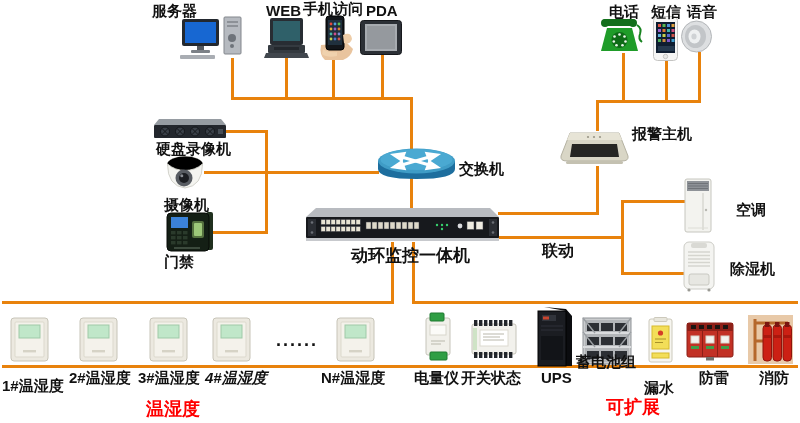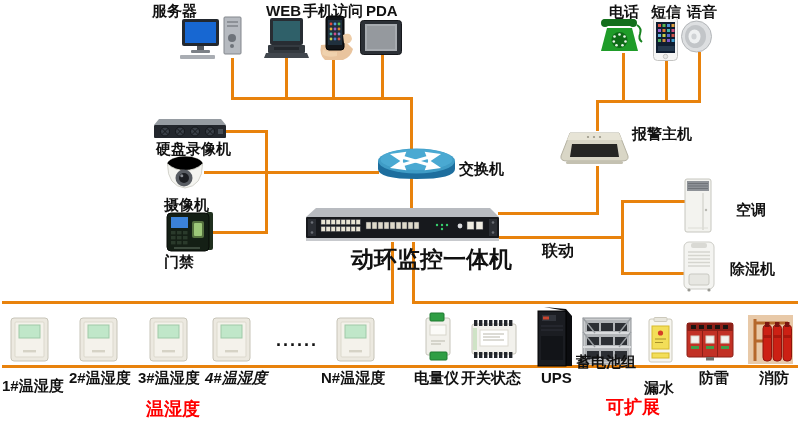--- a/index.html
+++ b/index.html
@@ -1,20 +1,20 @@
 <!DOCTYPE html>
 <html style="--line: #E8820C; --red: #FF0000;"><head>
 <meta charset="utf-8">
 <style>
   html,body{margin:0;padding:0;background:#fff;}
   .stage{position:relative;width:800px;height:423px;background:#ffffff;overflow:hidden;
          font-family:"Liberation Sans","DejaVu Sans",sans-serif;}
   .line{position:absolute;background:var(--line,#E8820C);}
   .lbl{position:absolute;font-weight:bold;font-size:15px;color:#111;white-space:nowrap;line-height:1.1;}
-  .lbl.big{font-size:23px;}
+  .lbl.big{font-size:17px;}
   .lbl.red{color:var(--red,#FF0000);font-size:18px;}
   .lbl.dots{font-size:18px;letter-spacing:2px;}
   .icon{position:absolute;}
   .icon svg{display:block;width:100%;height:100%;}
 </style>
 </head>
 <body>
 
 <div class="stage">
 
@@ -466,21 +466,21 @@
       <g fill="#a8170d">
           <rect x="15" y="20" width="8.5" height="3"></rect>
           <rect x="25" y="20" width="8.5" height="3"></rect>
           <rect x="35" y="20" width="8.5" height="3"></rect>
         </g>
     </svg>
   </div>
 
   <div class="lbl" style="left:152px;top:3px;">服务器</div>
   <div class="lbl" style="left:266px;top:3px;">WEB</div>
-  <div class="lbl" style="left:303px;top:3px;">手机访问</div>
+  <div class="lbl" style="left:303px;top:3px;font-family:Liberation Mono, monospace;">手机访问</div>
   <div class="lbl" style="left:366px;top:3px;">PDA</div>
   <div class="lbl" style="left:609px;top:4px;">电话</div>
   <div class="lbl" style="left:651px;top:4px;">短信</div>
   <div class="lbl" style="left:687px;top:4px;">语音</div>
   <div class="lbl" style="left:156px;top:141px;">硬盘录像机</div>
   <div class="lbl" style="left:164px;top:197px;">摄像机</div>
   <div class="lbl" style="left:164px;top:254px;">门禁</div>
   <div class="lbl" style="left:459px;top:161px;">交换机</div>
   <div class="lbl big" style="left:351px;top:247px;">动环监控一体机</div>
   <div class="lbl" style="left:542px;top:242px;font-size:16px;text-align:right;">联动</div>

